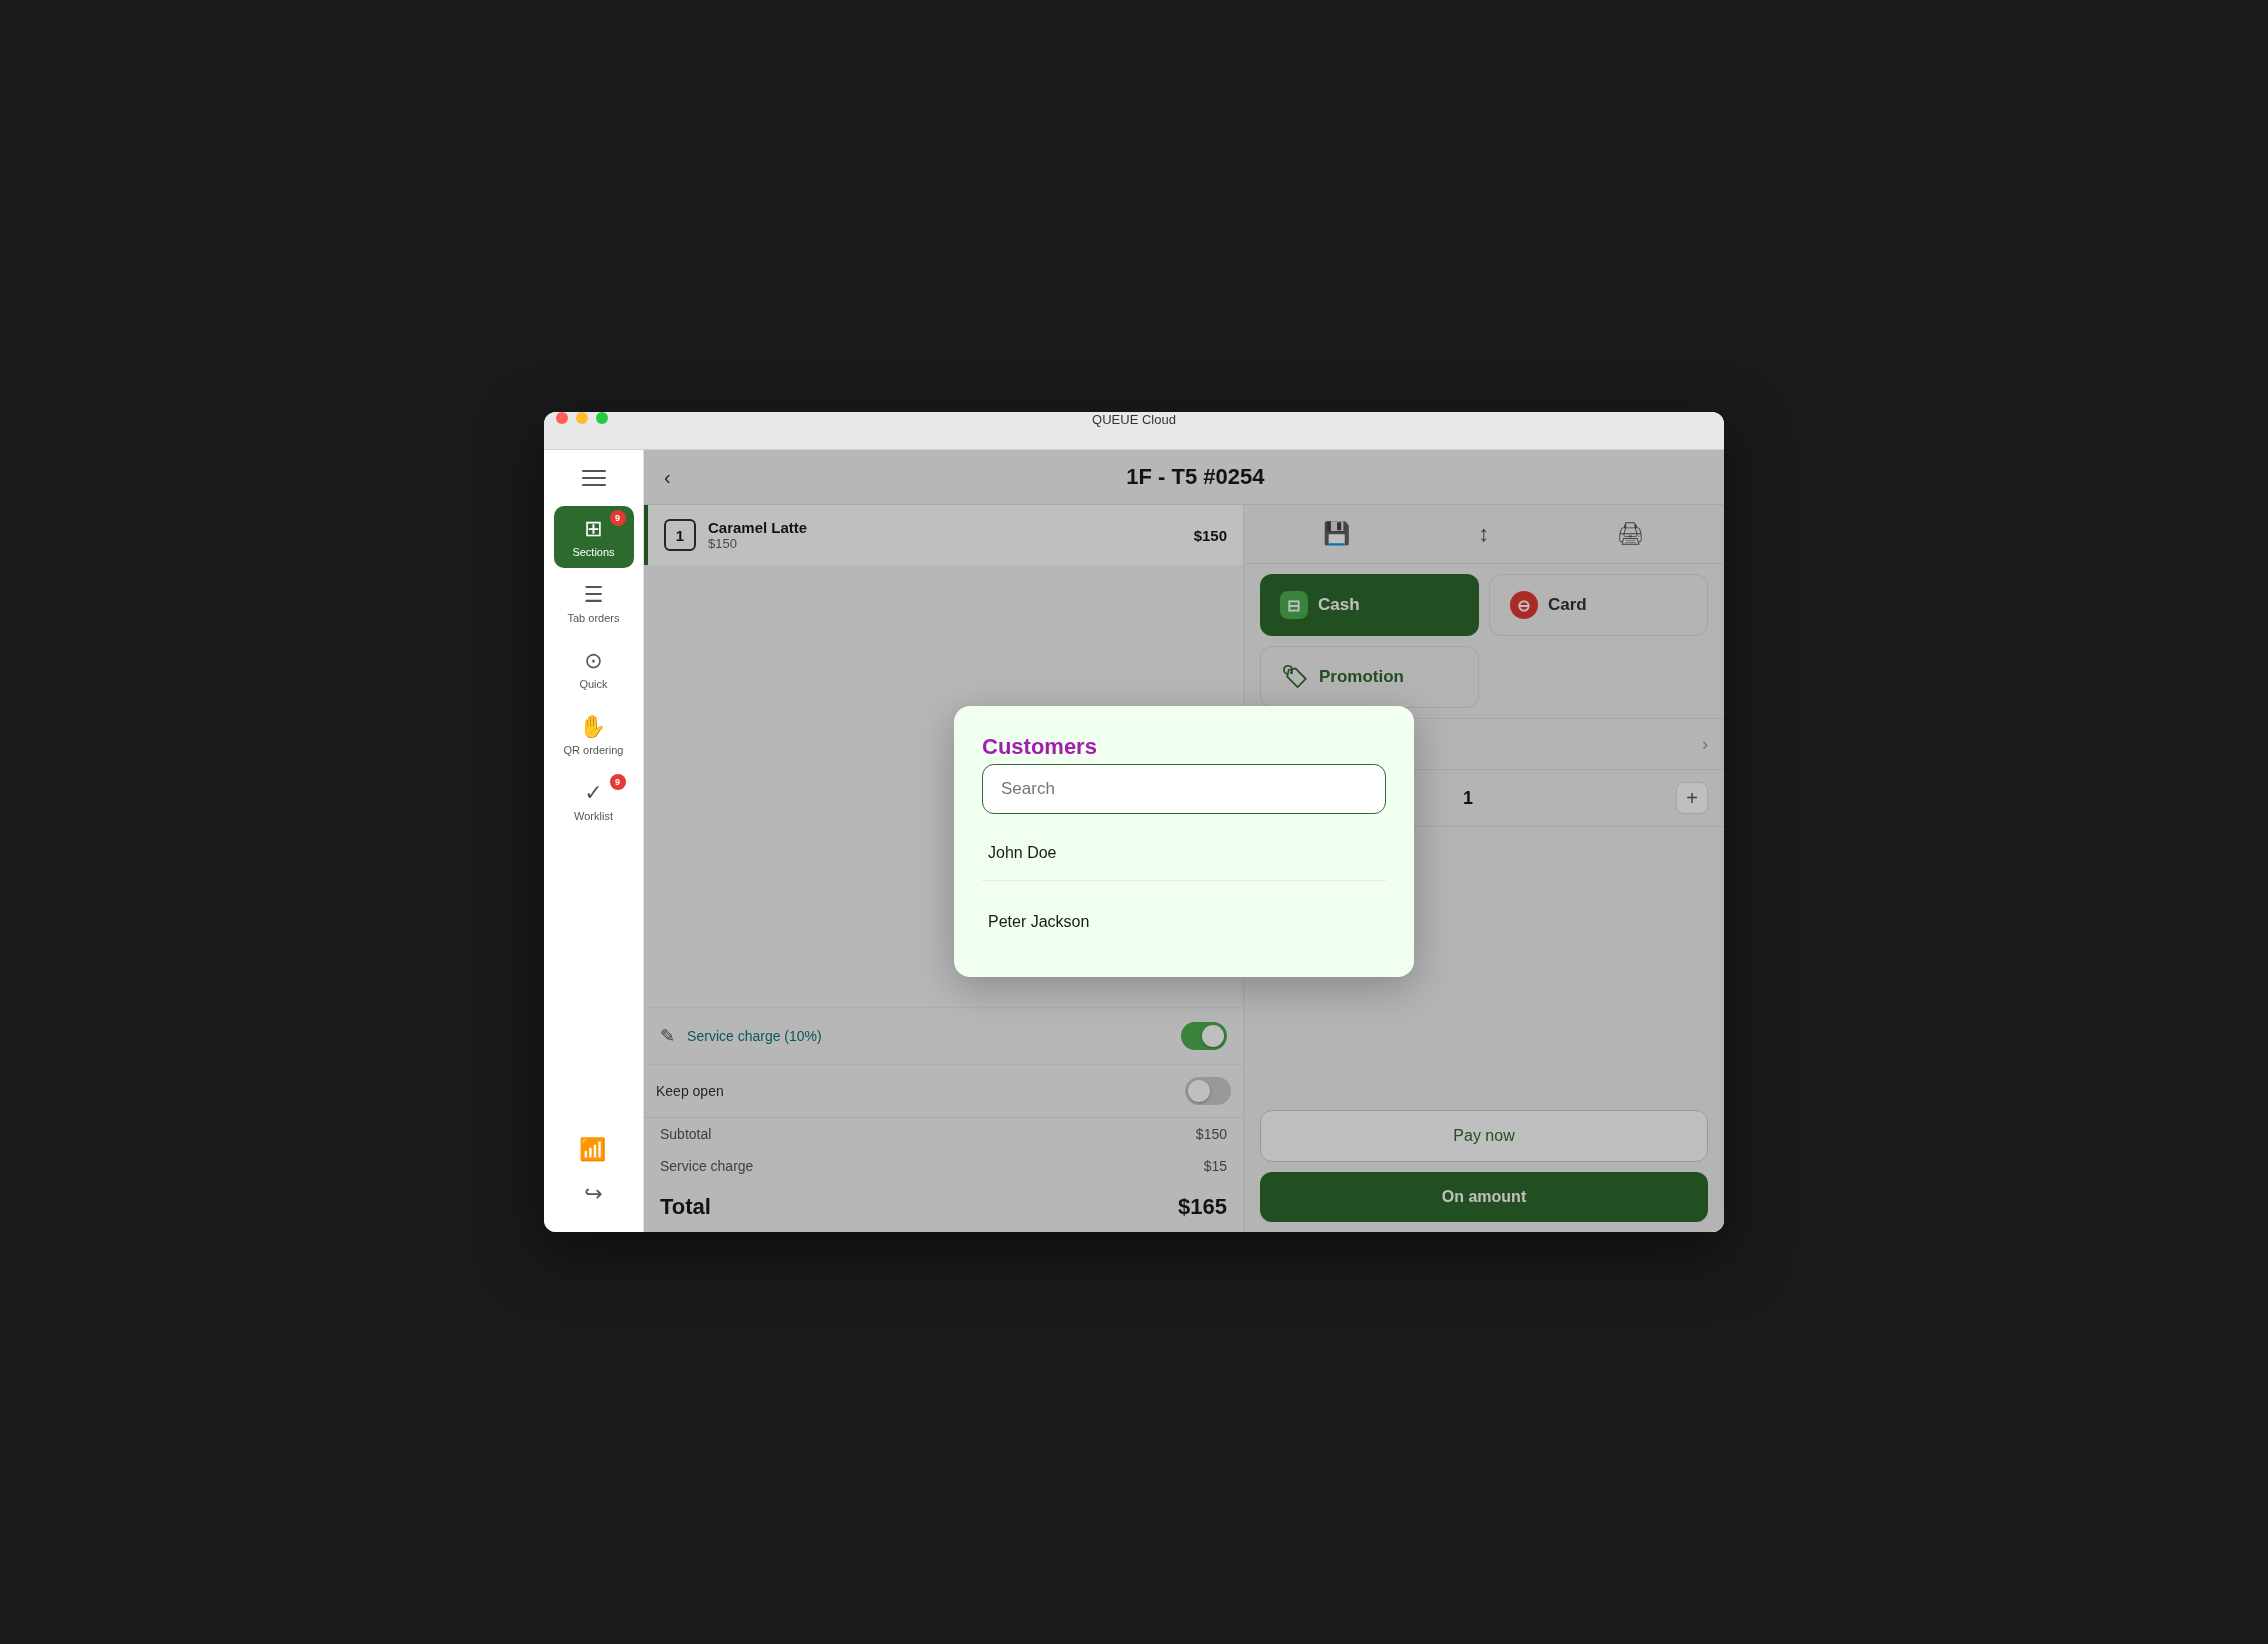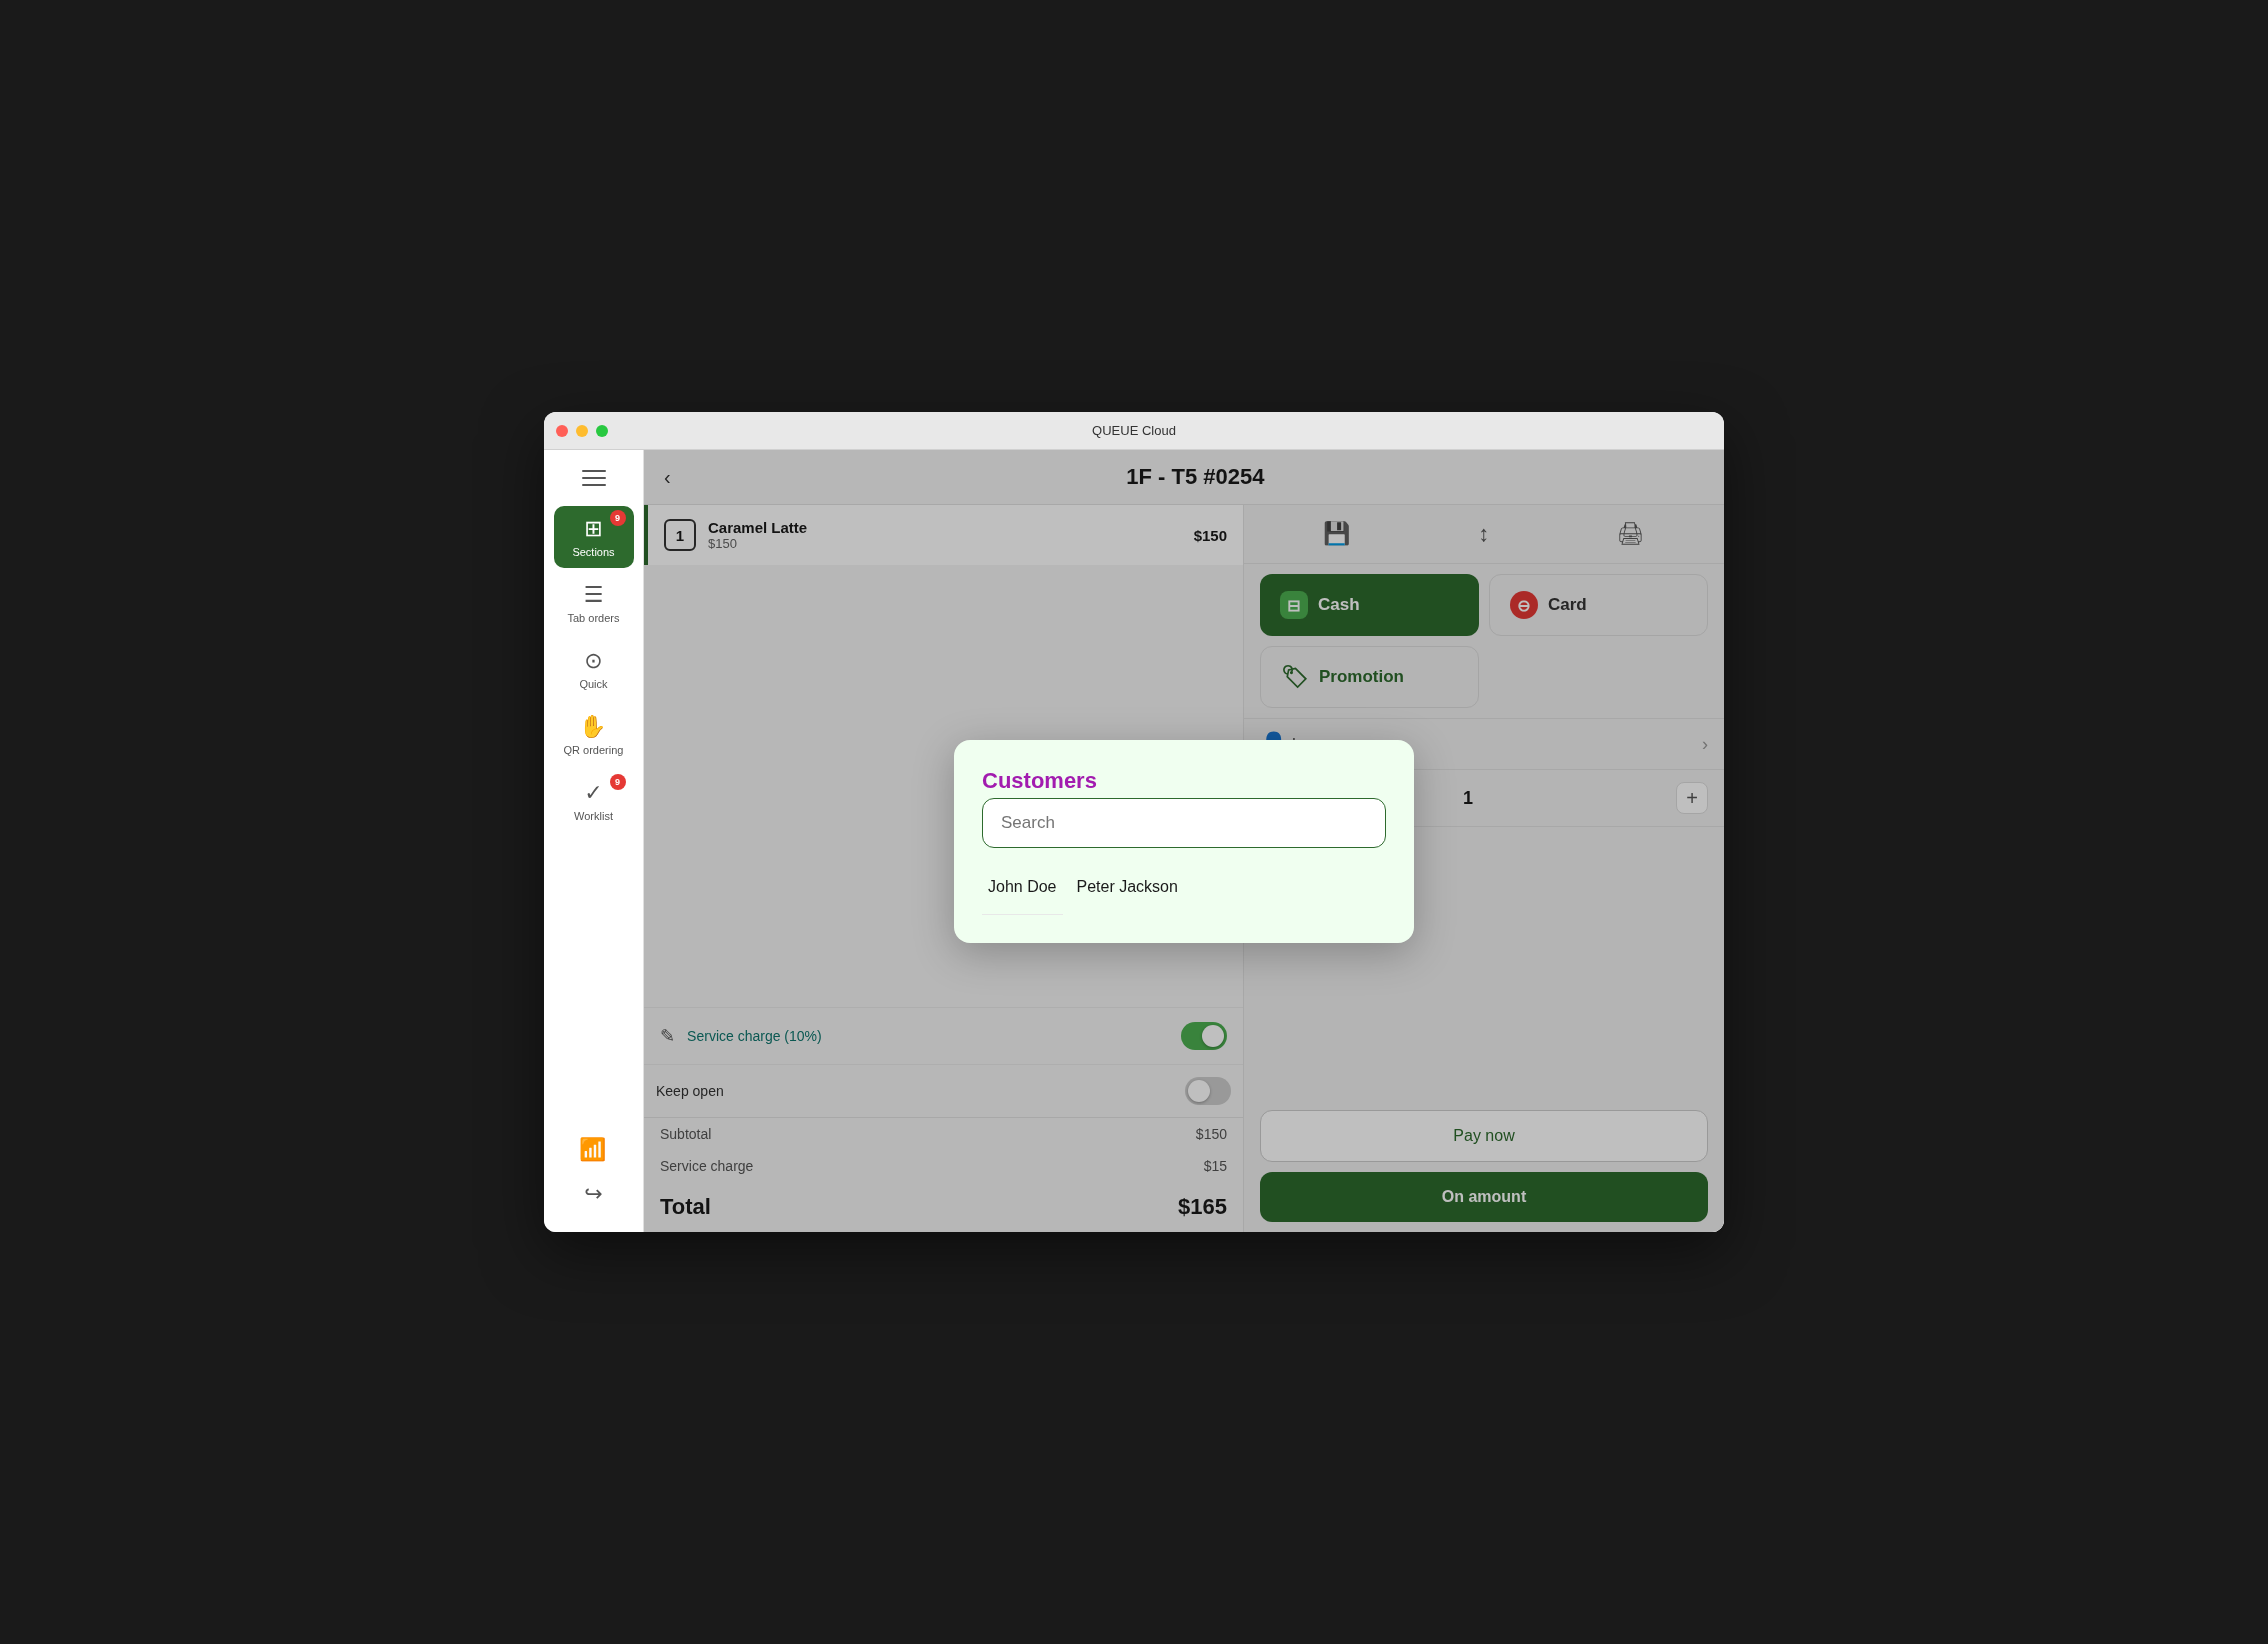--- a/index.html
+++ b/index.html
@@ -22,21 +22,21 @@
       position: relative;
       display: flex;
       flex-direction: column;
     }
 
     
     .title-bar {
       background: #e8e8e8;
       height: 38px;
       display: flex;
-      align-items: center;
+      align-items: flex-start;
       justify-content: center;
       position: relative;
       border-bottom: 1px solid #d0d0d0;
       flex-shrink: 0;
     }
     .traffic-lights {
       position: absolute;
       left: 12px;
       display: flex;
       gap: 8px;
@@ -530,22 +530,22 @@
     .search-input {
       width: 100%;
       border: none;
       outline: none;
       background: transparent;
       font-size: 17px;
       color: #aaa;
     }
     .customer-list {
       display: flex;
-      flex-direction: row;
-      gap: 8px;
+      flex-direction: column;
+      gap: 14px;
     }
     .customer-list-item {
       padding: 18px 6px;
       font-size: 16px;
       color: #1a1a1a;
       border-bottom: 1px solid #e8e8e8;
       cursor: pointer;
     }
     .customer-list-item:last-child {
       border-bottom: none;

